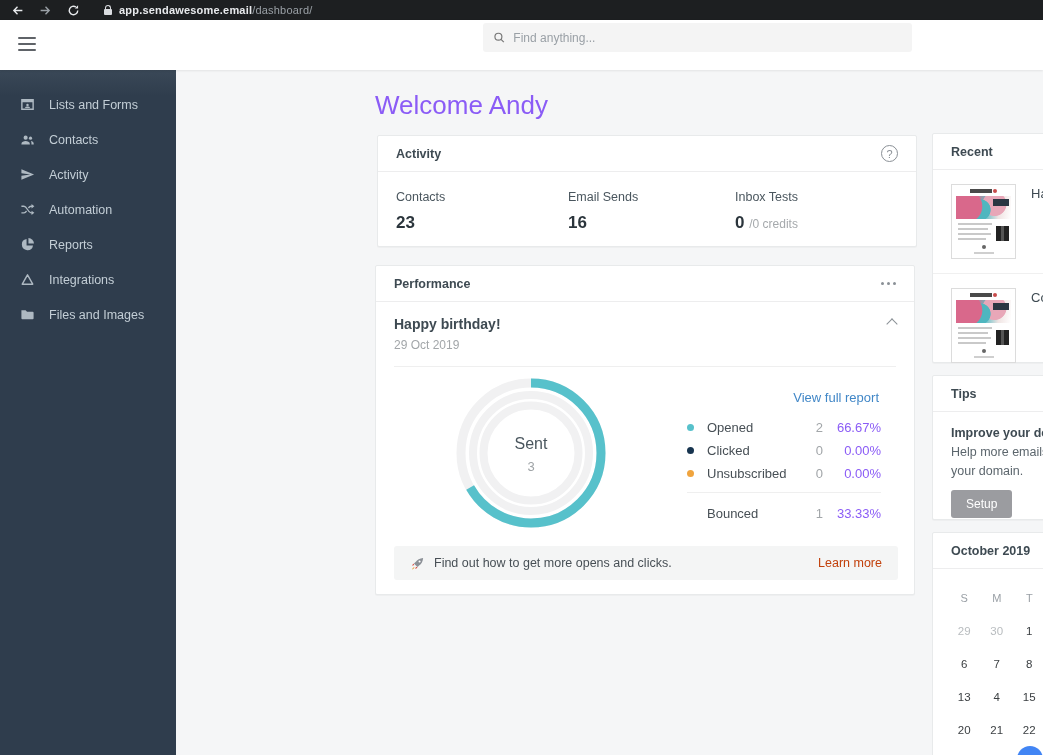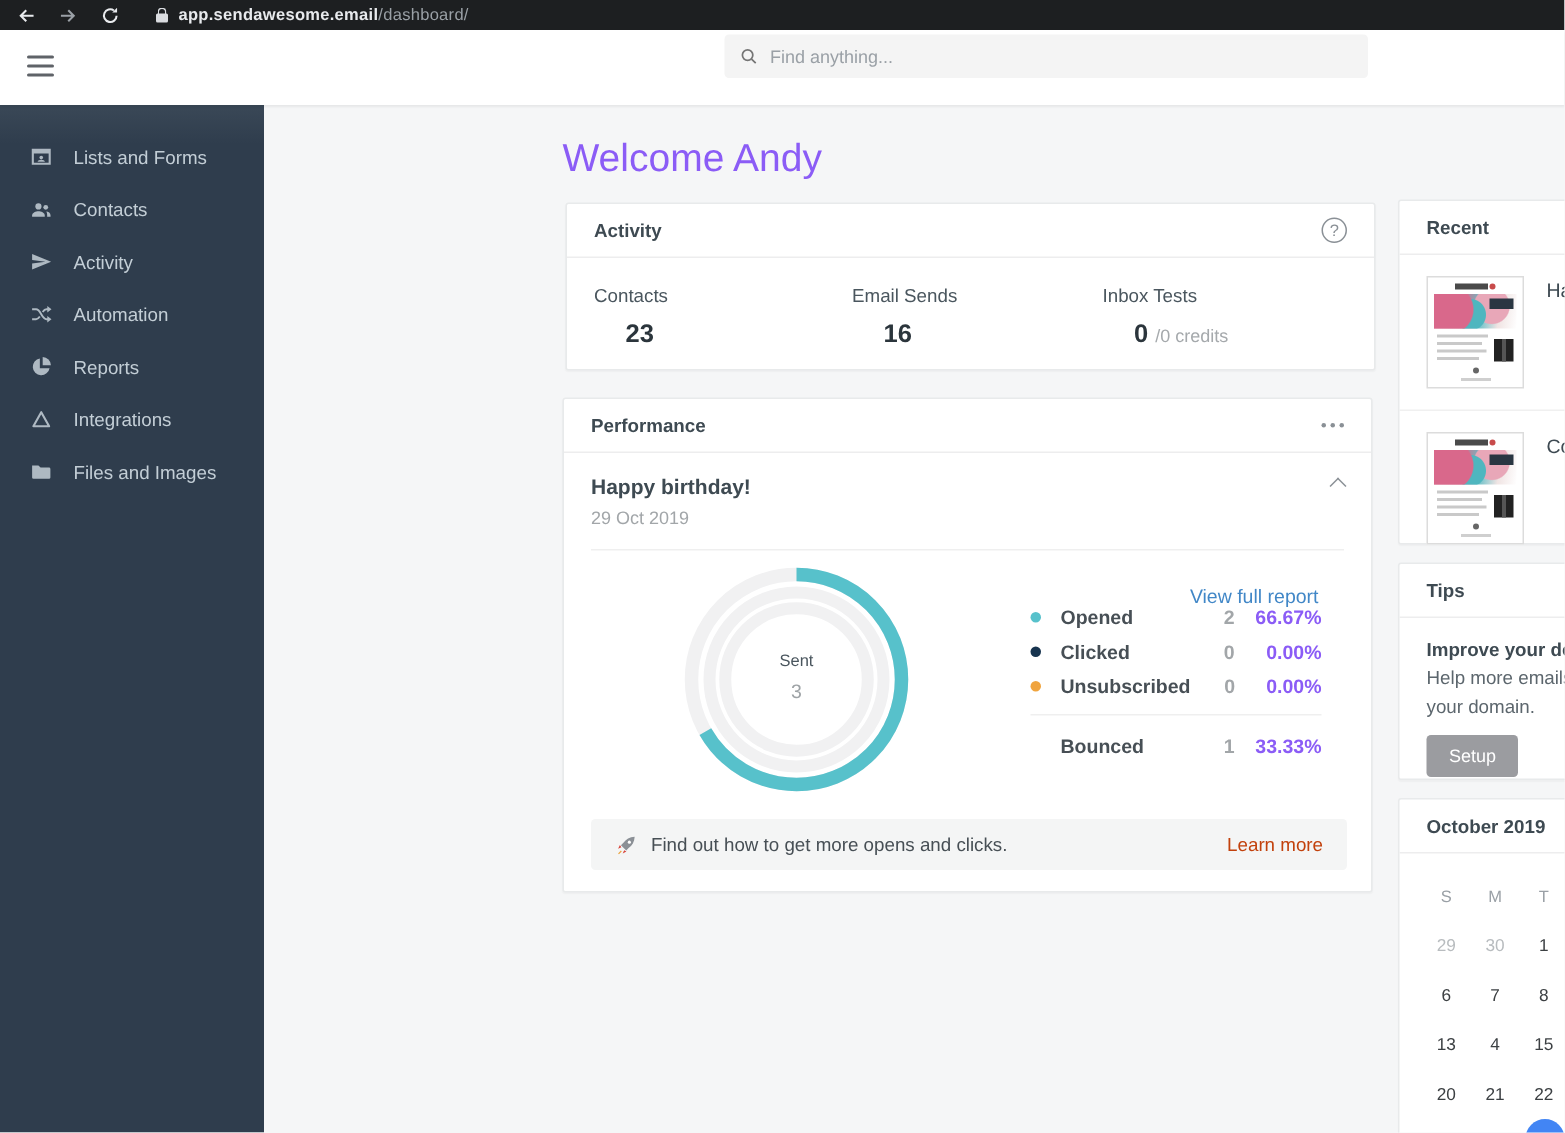--- a/index.html
+++ b/index.html
@@ -55,37 +55,37 @@
   .ellipsis i { width:3px; height:3px; background:#8a9096; border-radius:50%; }
   .chevron-up { width:8px; height:8px; border-left:1.6px solid #8a9096; border-top:1.6px solid #8a9096;
     transform:rotate(45deg); cursor:pointer; margin-top:4px; }
 
   
   #activity-card { left:377px; top:135px; width:540px; height:112px; }
   .stats-row { display:flex; padding:18px 18px 0 18px; }
   .stat { }
   .stat:nth-child(1){ width:172px; } .stat:nth-child(2){ width:167px; }
   .stat-label { font-size:12.5px; color:#4a565e; }
-  .stat-value { font-size:17px; font-weight:bold; color:#2b353c; margin-top:9px;margin-left:21px; }
+  .stat-value { font-size:17px; font-weight:bold; color:#2b353c; margin-top:9px; }
   .stat-suffix { font-size:12px; font-weight:normal; color:#a5a9ac; }
 
   
   #performance-card { left:375px; top:265px; width:540px; height:330px; }
   .campaign-row { display:flex; justify-content:space-between; padding:14px 18px 0 18px; }
   .campaign-name { font-size:14px; font-weight:bold; color:#3e4a52; }
   .campaign-date { font-size:12px; color:#a2a6a9; margin-top:6px; }
   .inset-divider { border-bottom:1px solid #efefef; margin:14px 18px 0 18px; }
 
   .donut-wrap { position:absolute; left:75px; top:107px; width:160px; height:160px; }
   .donut-center { position:absolute; left:0; top:62px; width:160px; text-align:center; }
-  .donut-center .dc-label { font-size:11px; color:#4a565e; }
+  .donut-center .dc-label { font-size:16px; color:#4a565e; }
   .donut-center .dc-value { font-size:13px; color:#9ea3a6; margin-top:6px; }
 
   .report-link { position:absolute; right:35px; top:124px; font-size:13px; color:#4187c7; cursor:pointer; }
-  .legend { position:absolute; left:311px; top:134px; width:194px;font-weight:bold; }
+  .legend { position:absolute; left:311px; top:150px; width:194px; }
   .legend-row { display:flex; align-items:center; height:23px; }
   .dot { width:7px; height:7px; border-radius:50%; margin-right:13px; flex:0 0 7px; }
   .dot-opened{ background:#57c1cb; } .dot-clicked{ background:#17344f; } .dot-unsub{ background:#f0a43e; }
   .legend-label { font-size:13px; color:#474f55; flex:1; }
   .legend-count { font-size:13px; color:#a2a6a9; width:30px; text-align:right; }
   .legend-pct { font-size:13px; color:#8b5cf6; width:58px; text-align:right; }
   .legend-divider { border-bottom:1px solid #efefef; margin:7px 0 9px 0; }
   .bounced-row .legend-label { margin-left:20px; }
 
   .banner { position:absolute; left:18px; top:280px; width:504px; height:34px; background:#f4f5f5;

